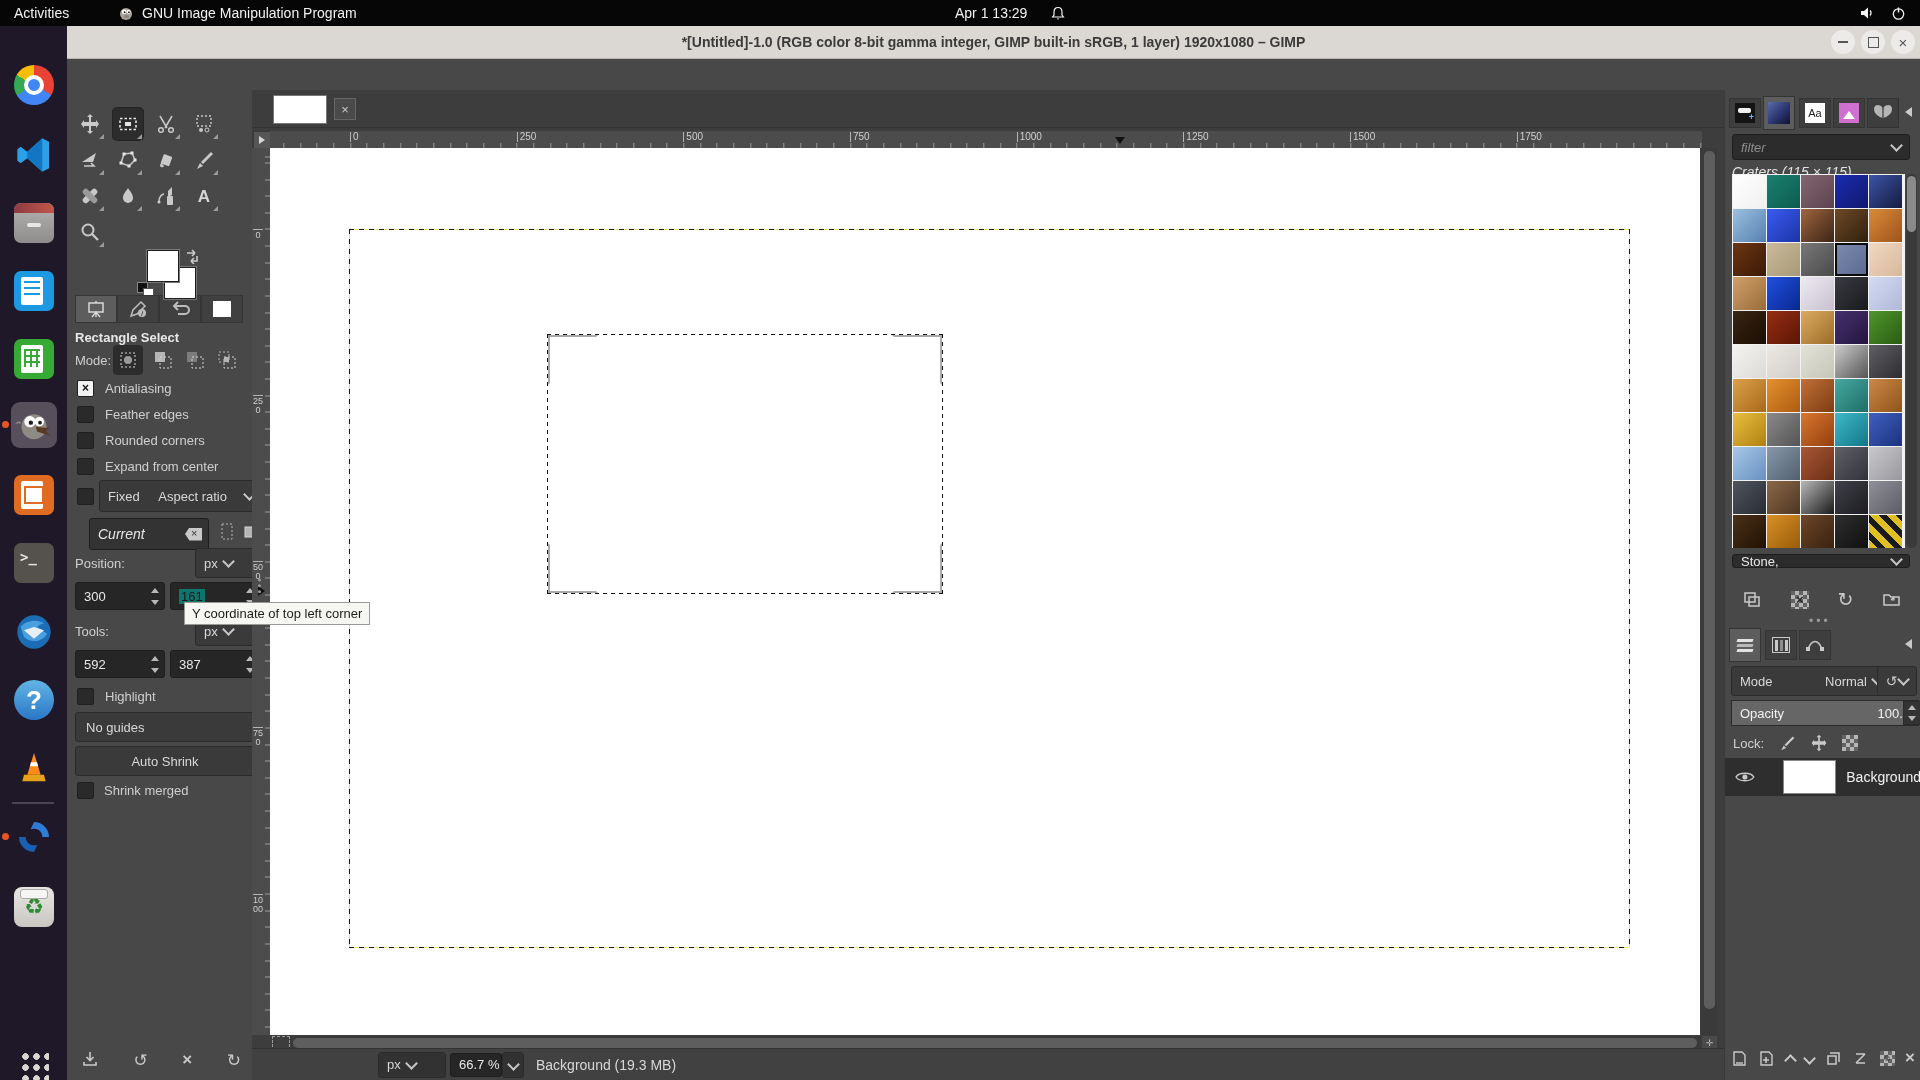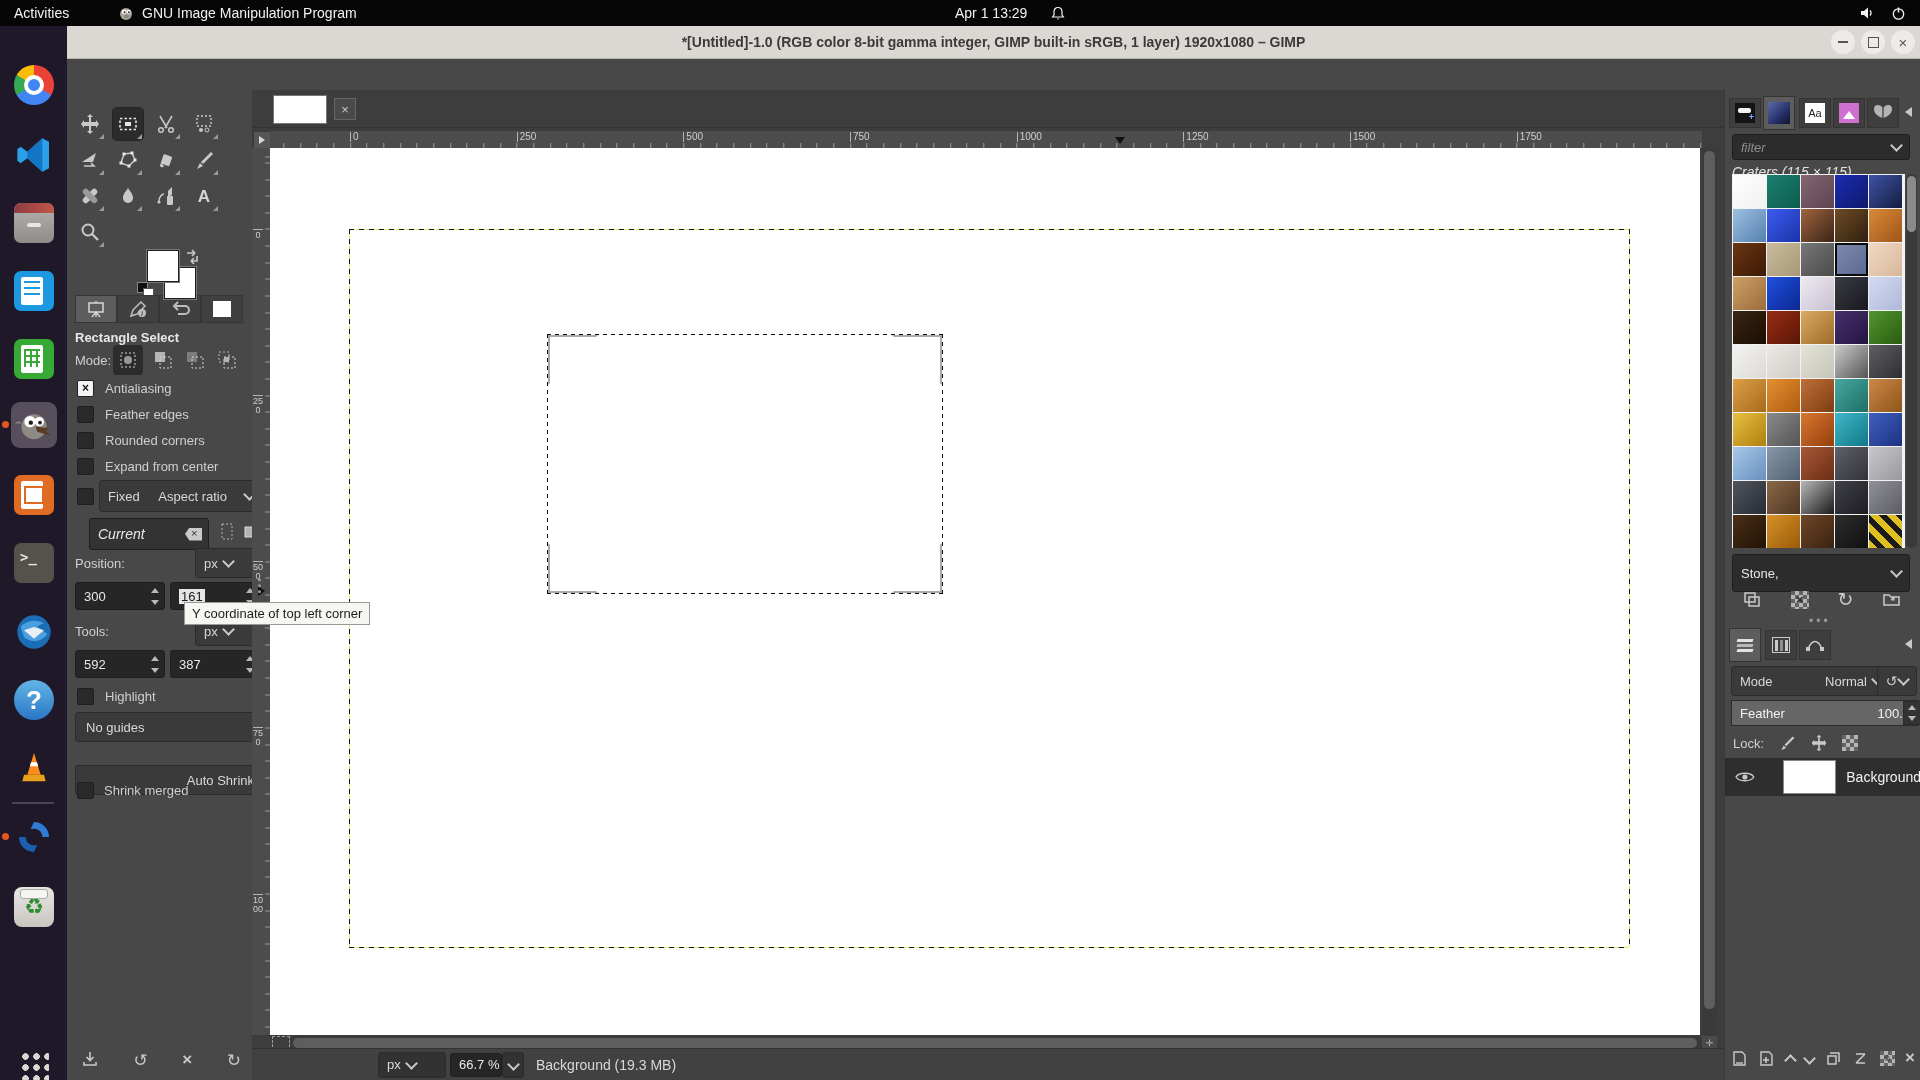--- a/index.html
+++ b/index.html
@@ -73,21 +73,21 @@
   .cb-label{position:absolute;color:#cfcfcf;}
   .gbtn{position:absolute;background:#3a3a3a;border:1px solid #2b2b2b;border-radius:3px;color:#d8d8d8;
     display:flex;align-items:center;}
   .entry{position:absolute;background:#262626;border:1px solid #1e1e1e;border-radius:3px;color:#e8e8e8;
     display:flex;align-items:center;padding-left:8px;box-sizing:border-box;}
   .spincol{position:absolute;width:16px;display:flex;flex-direction:column;justify-content:space-around;align-items:center;}
   .up-arrow{width:0;height:0;border-left:4px solid transparent;border-right:4px solid transparent;border-bottom:5px solid #b8b8b8;}
   .dn-arrow{width:0;height:0;border-left:4px solid transparent;border-right:4px solid transparent;border-top:5px solid #b8b8b8;}
   .chev{display:inline-block;width:7px;height:7px;border-left:2px solid #c8c8c8;border-bottom:2px solid #c8c8c8;
     transform:rotate(-45deg);margin-left:6px;margin-top:-3px;}
-  .selhl{background:#e5e5e5;color:#1a1a1a;padding:0 2px;}
+  .selhl{background:#0f766e;color:#1a1a1a;padding:0 2px;}
   
   #canvaszone{left:252px;top:90px;width:1472px;height:990px;background:#3d3d3d;}
   #hruler{position:absolute;left:18px;top:41px;right:22px;height:17px;background:#4c4c4c;border-bottom:1px solid #333;overflow:hidden;}
   #hruler .ticks{position:absolute;left:0;right:0;bottom:0;height:5px;
     background:repeating-linear-gradient(90deg,#9a9a9a 0 1px,transparent 1px 16.667px);background-position-x:13.3px;}
   .hlabel{position:absolute;top:1px;font-size:10px;color:#cfcfcf;border-left:1px solid #b5b5b5;padding-left:2px;line-height:10px;}
   #vruler{position:absolute;left:0px;top:58px;width:18px;bottom:45px;background:#4c4c4c;border-right:1px solid #333;overflow:hidden;}
   #vruler .ticks{position:absolute;top:0;bottom:0;right:0;width:5px;
     background:repeating-linear-gradient(#9a9a9a 0 1px,transparent 1px 16.615px);background-position-y:14.5px;}
   .vlabel{position:absolute;left:1px;width:10px;font-size:9px;line-height:9px;color:#cfcfcf;word-break:break-all;text-align:center;border-top:1px solid #b5b5b5;padding-top:1px;}
@@ -475,21 +475,21 @@
         <span class="dn-arrow"></span>
       </div>
 
     <div class="checkbox" style="left:10px;top:598px;"></div>
     <div class="cb-label" style="left:38px;top:599px;">Highlight</div>
 
     <div class="gbtn" style="left:8px;top:622px;width:178px;height:28px;padding:0 10px;justify-content:space-between;">
       <span>No guides</span>
         <span class="chev"></span>
     </div>
-    <div class="gbtn" style="left:8px;top:656px;width:178px;height:28px;justify-content:flex-end;margin-top:19px;">
+    <div class="gbtn" style="left:8px;top:656px;width:178px;height:28px;justify-content:center;">
       <span>Auto Shrink</span>
     </div>
     <div class="checkbox" style="left:10px;top:692px;"></div>
     <div class="cb-label" style="left:37px;top:693px;">Shrink merged</div>
 
     <div class="abs" style="left:14px;top:960px;width:160px;display:flex;justify-content:space-between;color:#c9c9c9;font-size:17px;">
       <span>
         <svg width="18" height="18" viewBox="0 0 18 18">
             <path d="M9 2v8M5.5 7L9 10.5 12.5 7" stroke="#c9c9c9" stroke-width="1.6" fill="none"></path>
             <path d="M3 12v3h12v-3" stroke="#c9c9c9" stroke-width="1.6" fill="none"></path>
@@ -673,21 +673,21 @@
         <div class="pat" style="background: linear-gradient(135deg, rgb(74, 48, 24), rgb(34, 18, 4));"></div>
         <div class="pat" style="background: linear-gradient(135deg, rgb(216, 144, 40), rgb(154, 92, 8));"></div>
         <div class="pat" style="background: linear-gradient(135deg, rgb(110, 70, 40), rgb(58, 34, 16));"></div>
         <div class="pat" style="background: linear-gradient(135deg, rgb(46, 46, 46), rgb(16, 16, 16));"></div>
         <div class="pat" style="background: repeating-linear-gradient(45deg, rgb(224, 192, 32) 0px, rgb(224, 192, 32) 6px, rgb(26, 26, 26) 6px, rgb(26, 26, 26) 12px);"></div>
       </div>
     <div class="scroll-track" style="left:181px;top:84px;width:11px;height:374px;border-radius:5px;">
       <div class="scroll-thumb" style="left:1px;top:2px;width:9px;height:56px;background:#8a8a8a;"></div>
     </div>
 
-    <div class="entry" style="left:7px;top:464px;width:178px;height:38px;background:#2c2c2c;justify-content:space-between;padding-right:8px;">
+    <div class="entry" style="left:7px;top:464px;width:178px;height:14px;background:#2c2c2c;justify-content:space-between;padding-right:8px;">
       <span>Stone,</span>
       <span class="chev"></span>
     </div>
 
     <div class="abs" style="left:18px;top:498px;width:158px;display:flex;justify-content:space-between;align-items:center;">
       <svg width="19" height="17" viewBox="0 0 19 17">
         <rect x="2" y="2" width="10" height="9" fill="none" stroke="#c9c9c9" stroke-width="1.5"></rect>
         <rect x="6" y="6" width="10" height="9" fill="none" stroke="#c9c9c9" stroke-width="1.5"></rect>
       </svg>
       <span class="checker" style="width:18px;height:18px;display:flex;align-items:center;justify-content:center;color:#2a2a2a;font-weight:bold;">×</span>
@@ -731,21 +731,21 @@
           <span>Normal</span>
           <span class="chev"></span>
         </span>
     </div>
     <div class="gbtn" style="left:152px;top:576px;width:38px;height:28px;justify-content:center;gap:2px;">
       <span style="font-size:14px;color:#c9c9c9;">↺</span>
         <span class="chev" style="margin-left:0;"></span>
     </div>
 
     <div class="opacity-bar" style="left:6px;top:610px;width:170px;height:24px;padding:0 8px;">
-      <span>Feather</span>
+      <span>Opacity</span>
       <span>100.0</span>
     </div>
     <div class="spincol" style="left:178px;top:611px;height:22px;background:#333;border:1px solid #2b2b2b;">
         <span class="up-arrow"></span>
         <span class="dn-arrow"></span>
       </div>
 
     <div class="abs" style="left:8px;top:644px;display:flex;align-items:center;gap:14px;">
       <span style="color:#cfcfcf;">Lock:</span>
       <svg width="18" height="18" viewBox="0 0 22 22">

